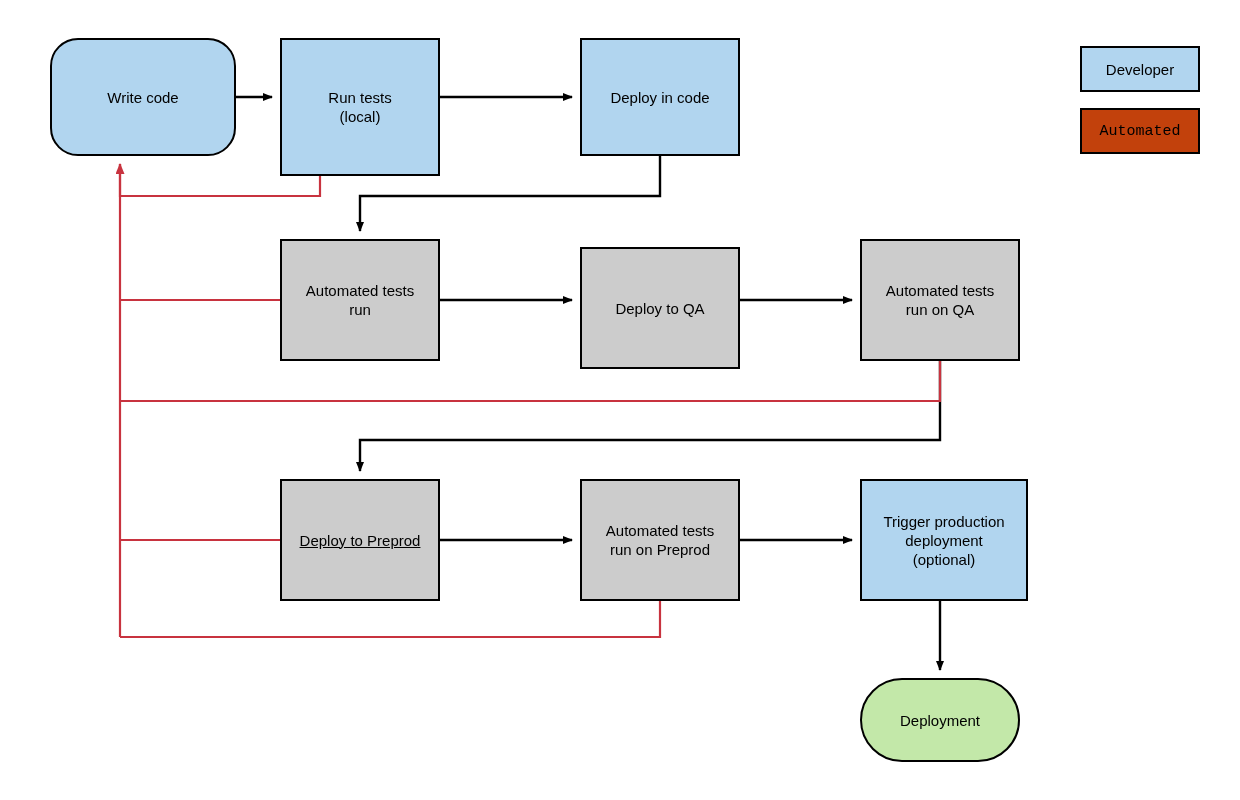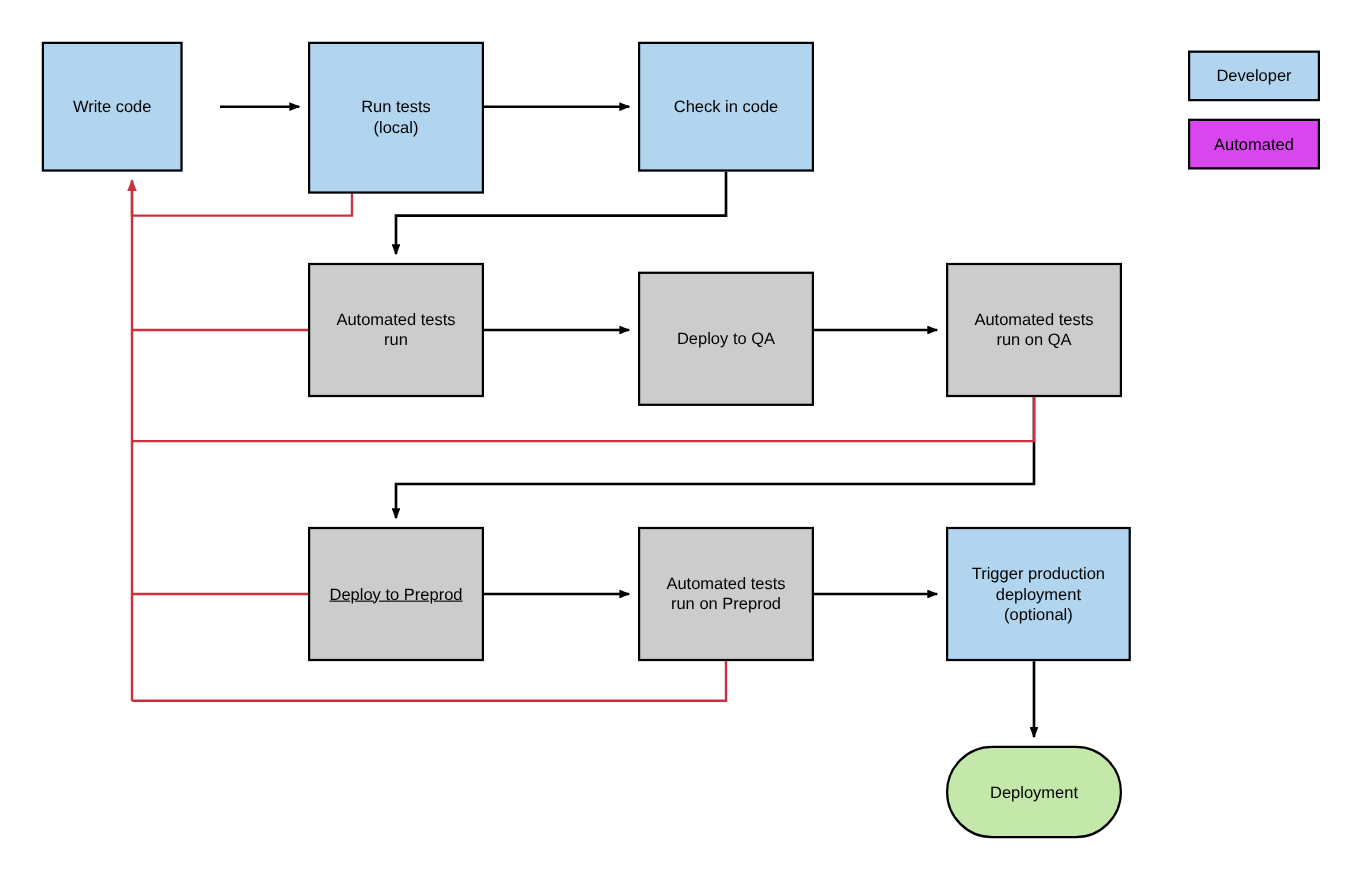--- a/index.html
+++ b/index.html
@@ -52,21 +52,21 @@
     border: 2px solid #000000;
     display: flex;
     align-items: center;
     justify-content: center;
     font-family: "Liberation Sans", sans-serif;
     font-size: 15px;
     color: #000000;
     z-index: 2;
   }
   .legend-box.developer { background: #b1d5ef; }
-  .legend-box.automated { background: #d946ef; }
+  .legend-box.automated { background: #c2410c; font-family: Liberation Mono, monospace; }
 </style>
 </head>
 <body>
 
 <div id="diagram-root">
 
   <svg id="edge-layer" viewBox="0 0 1240 800" xmlns="http://www.w3.org/2000/svg">
     <defs>
       <marker id="arrow-black" markerWidth="10" markerHeight="8" refX="9" refY="4" orient="auto" markerUnits="userSpaceOnUse">
         <path d="M0,0 L10,4 L0,8 z" fill="#000000"></path>
@@ -88,24 +88,24 @@
         <polyline points="320,156 320,196 120,196 120,164" fill="none" stroke="#c8333f" stroke-width="2.2" stroke-linecap="butt" stroke-linejoin="miter"></polyline>
         <polyline points="280,300 120,300" fill="none" stroke="#c8333f" stroke-width="2.2" stroke-linecap="butt" stroke-linejoin="miter"></polyline>
         <polyline points="940,361 940,401 120,401" fill="none" stroke="#c8333f" stroke-width="2.2" stroke-linecap="butt" stroke-linejoin="miter"></polyline>
         <polyline points="280,540 120,540" fill="none" stroke="#c8333f" stroke-width="2.2" stroke-linecap="butt" stroke-linejoin="miter"></polyline>
         <polyline points="660,601 660,637 120,637" fill="none" stroke="#c8333f" stroke-width="2.2" stroke-linecap="butt" stroke-linejoin="miter"></polyline>
         <polyline points="120,637 120,164" fill="none" stroke="#c8333f" stroke-width="2.2" stroke-linecap="butt" stroke-linejoin="miter" marker-end="url(#arrow-red)"></polyline>
       </g>
   </svg>
 
   <div id="nodes-group">
-      <div class="node developer" style="left: 38px; top: 38px; width: 128px; height: 118px;">Write code</div>
+      <div class="node developer" style="left: 50px; top: 38px; width: 186px; height: 118px; border-radius: 28px;">Write code</div>
       <div class="node developer" style="left: 280px; top: 38px; width: 160px; height: 138px;">Run tests
 (local)</div>
-      <div class="node developer" style="left: 580px; top: 38px; width: 160px; height: 118px;">Check in code</div>
+      <div class="node developer" style="left: 580px; top: 38px; width: 160px; height: 118px;">Deploy in code</div>
       <div class="node automated" style="left: 280px; top: 239px; width: 160px; height: 122px;">Automated tests
 run</div>
       <div class="node automated" style="left: 580px; top: 247px; width: 160px; height: 122px;">Deploy to QA</div>
       <div class="node automated" style="left: 860px; top: 239px; width: 160px; height: 122px;">Automated tests
 run on QA</div>
       <div class="node automated" style="left: 280px; top: 479px; width: 160px; height: 122px; text-decoration: underline;">Deploy to Preprod</div>
       <div class="node automated" style="left: 580px; top: 479px; width: 160px; height: 122px;">Automated tests
 run on Preprod</div>
       <div class="node developer" style="left: 860px; top: 479px; width: 168px; height: 122px;">Trigger production
 deployment

